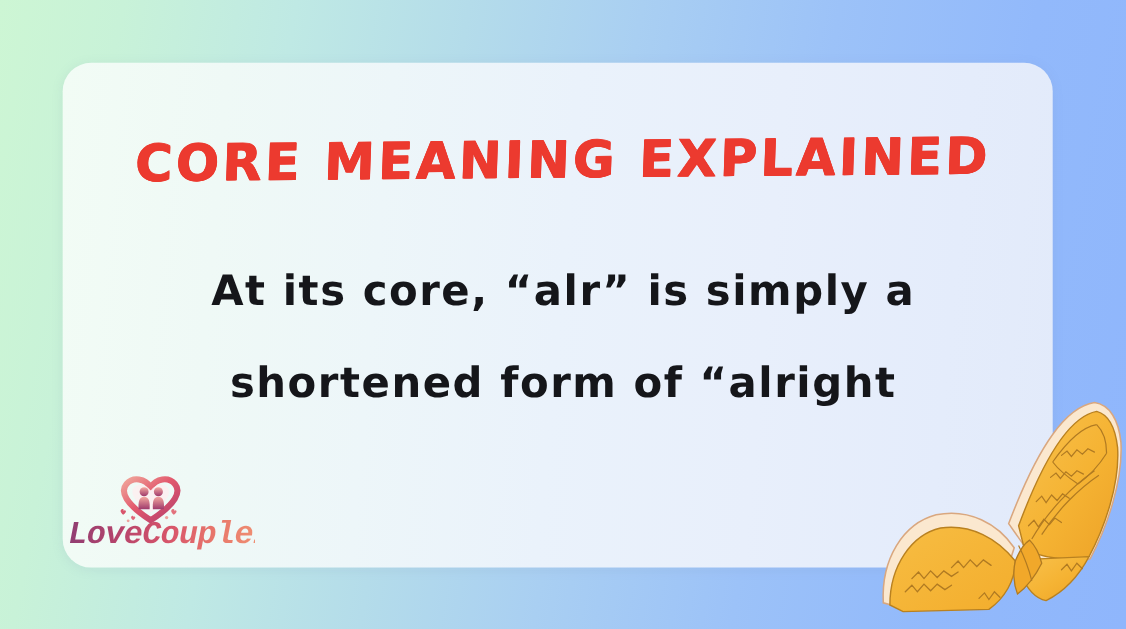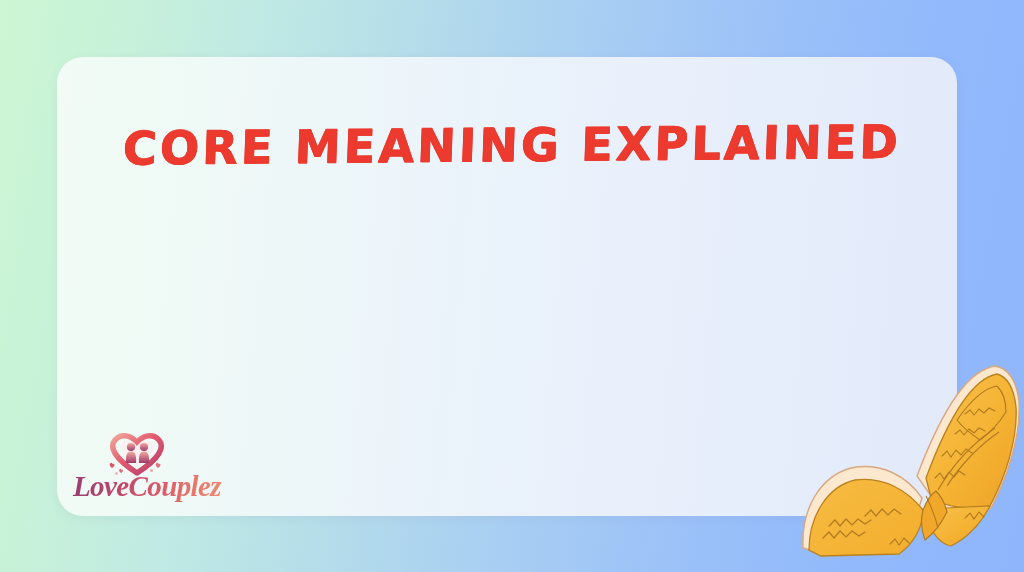--- a/index.html
+++ b/index.html
@@ -82,21 +82,21 @@
   }
   #logo .heart-wrap {
     position:absolute; left:44px; top:0;
     width:62px; height:44px;
   }
   #logo .brand {
     position:absolute;
     left:0; top:38px;
     width:170px;
     text-align:center;
-    font-family:Liberation Serif, serif;
+    font-family:Liberation Mono, monospace;
     font-style:italic;
     font-weight:700;
     font-size:29px;
     letter-spacing:-0.6px;
     background:linear-gradient(95deg,#8e3d72 0%,#b7446b 28%,#d8566a 55%,#e8776b 78%,#ef8e72 100%);
     -webkit-background-clip:text;
     background-clip:text;
     color:transparent;
     -webkit-text-fill-color:transparent;
     white-space:nowrap;
@@ -113,20 +113,24 @@
 </style>
 </head>
 <body>
 
 <div id="stage">
 
   <div id="card"></div>
 
   <div id="headline" class="noselect">CORE MEANING EXPLAINED</div>
 
+  <div id="body-copy" class="noselect">
+    <span class="ln">At its core, “alr” is simply a</span>
+    <span class="ln">shortened form of “alright</span>
+  </div>
 
   <div id="logo">
 
     <div class="heart-wrap">
       <svg width="62" height="44" viewBox="0 0 62 44" xmlns="http://www.w3.org/2000/svg">
         <defs>
           <linearGradient id="hg" x1="0" y1="0" x2="1" y2="1">
             <stop offset="0%" stop-color="#f0a59a"></stop>
             <stop offset="45%" stop-color="#e2596d"></stop>
             <stop offset="100%" stop-color="#b43f6d"></stop>

